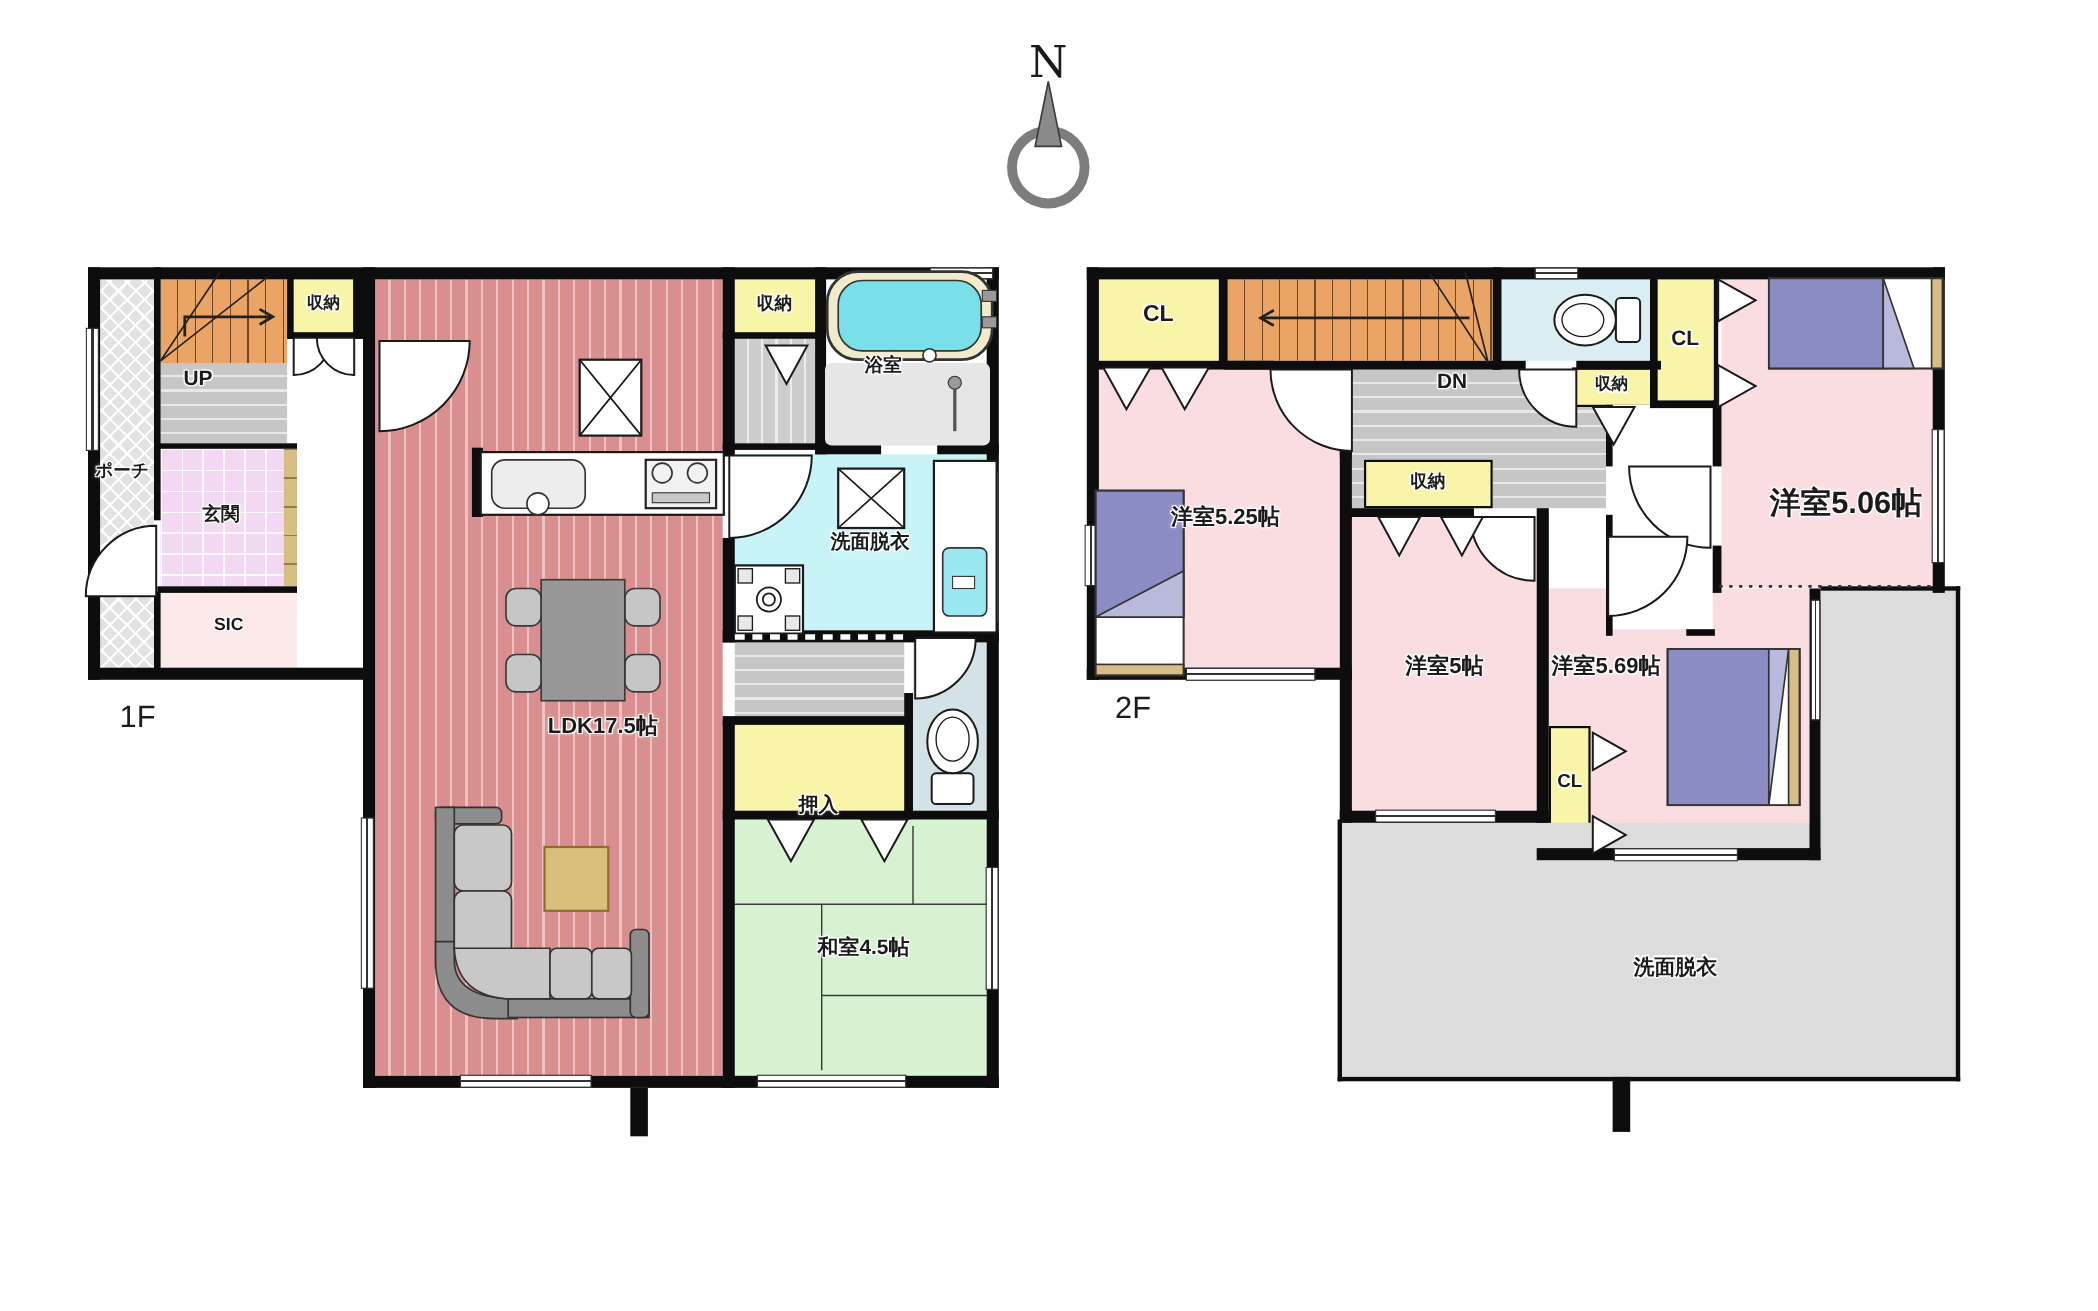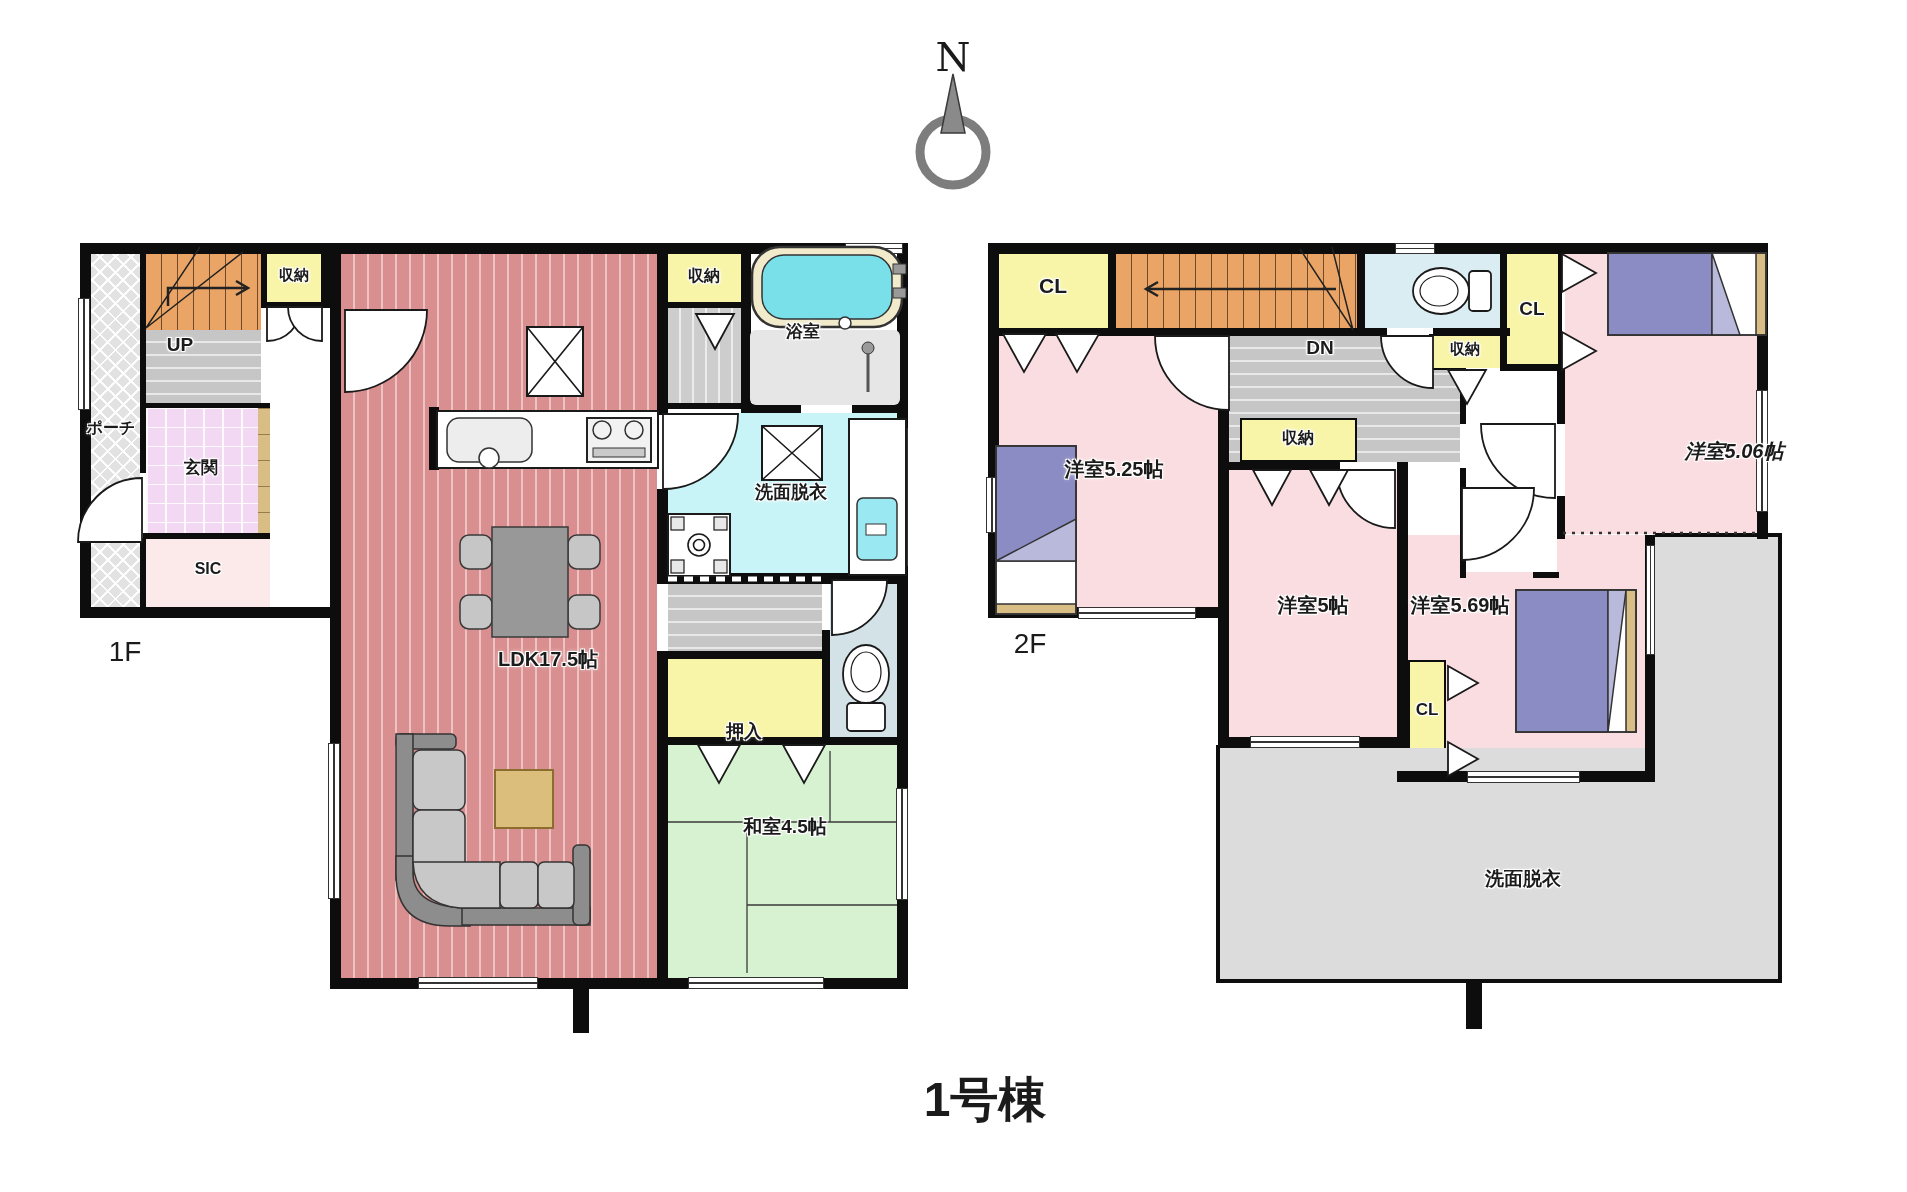--- a/index.html
+++ b/index.html
@@ -305,30 +305,29 @@
   <span class="lbl" style="left:80px;top:418px;width:62px;font-size:16px;">ポーチ</span>
   <span class="lbl" style="left:152px;top:334px;width:56px;font-size:19px;">UP</span>
   <span class="lbl" style="left:168px;top:456px;width:66px;font-size:17px;">玄関</span>
   <span class="lbl" style="left:176px;top:560px;width:64px;font-size:16px;">SIC</span>
   <span class="lbl" style="left:268px;top:266px;width:52px;font-size:15px;">収納</span>
   <span class="lbl" style="left:671px;top:266px;width:66px;font-size:16px;">収納</span>
   <span class="lbl" style="left:772px;top:320px;width:62px;font-size:17px;">浴室</span>
   <span class="lbl" style="left:724px;top:480px;width:134px;font-size:18px;">洗面脱衣</span>
   <span class="lbl" style="left:478px;top:646px;width:140px;font-size:20px;">LDK17.5帖</span>
   <span class="lbl" style="left:706px;top:686px;width:76px;font-size:18px;margin-top:33px;">押入</span>
-  <span class="lbl" style="left:722px;top:814px;width:126px;font-size:19px;">和室4.5帖</span>
+  <span class="lbl" style="left:722px;top:848px;width:126px;font-size:19px;">和室4.5帖</span>
   <span class="lbl big" style="left:90px;top:636px;width:70px;">1F</span>
 
   <span class="lbl" style="left:1026px;top:274px;width:54px;font-size:21px;">CL</span>
   <span class="lbl" style="left:1294px;top:337px;width:52px;font-size:19px;">DN</span>
   <span class="lbl" style="left:1432px;top:340px;width:66px;font-size:15px;">収納</span>
   <span class="lbl" style="left:1508px;top:298px;width:48px;font-size:19px;">CL</span>
   <span class="lbl" style="left:1044px;top:456px;width:140px;font-size:20px;">洋室5.25帖</span>
   <span class="lbl" style="left:1262px;top:428px;width:72px;font-size:16px;">収納</span>
   <span class="lbl" style="left:1258px;top:592px;width:110px;font-size:20px;text-align:center;">洋室5帖</span>
-  <span class="lbl" style="left:1664px;top:438px;width:140px;font-size:20px;font-style:italic;">洋室5.06帖</span>
+  <span class="lbl" style="left:1608px;top:438px;width:140px;font-size:28px;">洋室5.06帖</span>
   <span class="lbl" style="left:1390px;top:592px;width:140px;font-size:20px;">洋室5.69帖</span>
   <span class="lbl" style="left:1408px;top:700px;width:38px;font-size:17px;">CL</span>
   <span class="lbl" style="left:1428px;top:866px;width:190px;font-size:19px;">洗面脱衣</span>
   <span class="lbl big" style="left:992px;top:628px;width:76px;">2F</span>
 
-  <span class="lbl" style="left:810px;top:1068px;width:350px;font-size:48px;font-weight:600;text-shadow:none;">1号棟</span>
 </div>
 
 </body></html>

